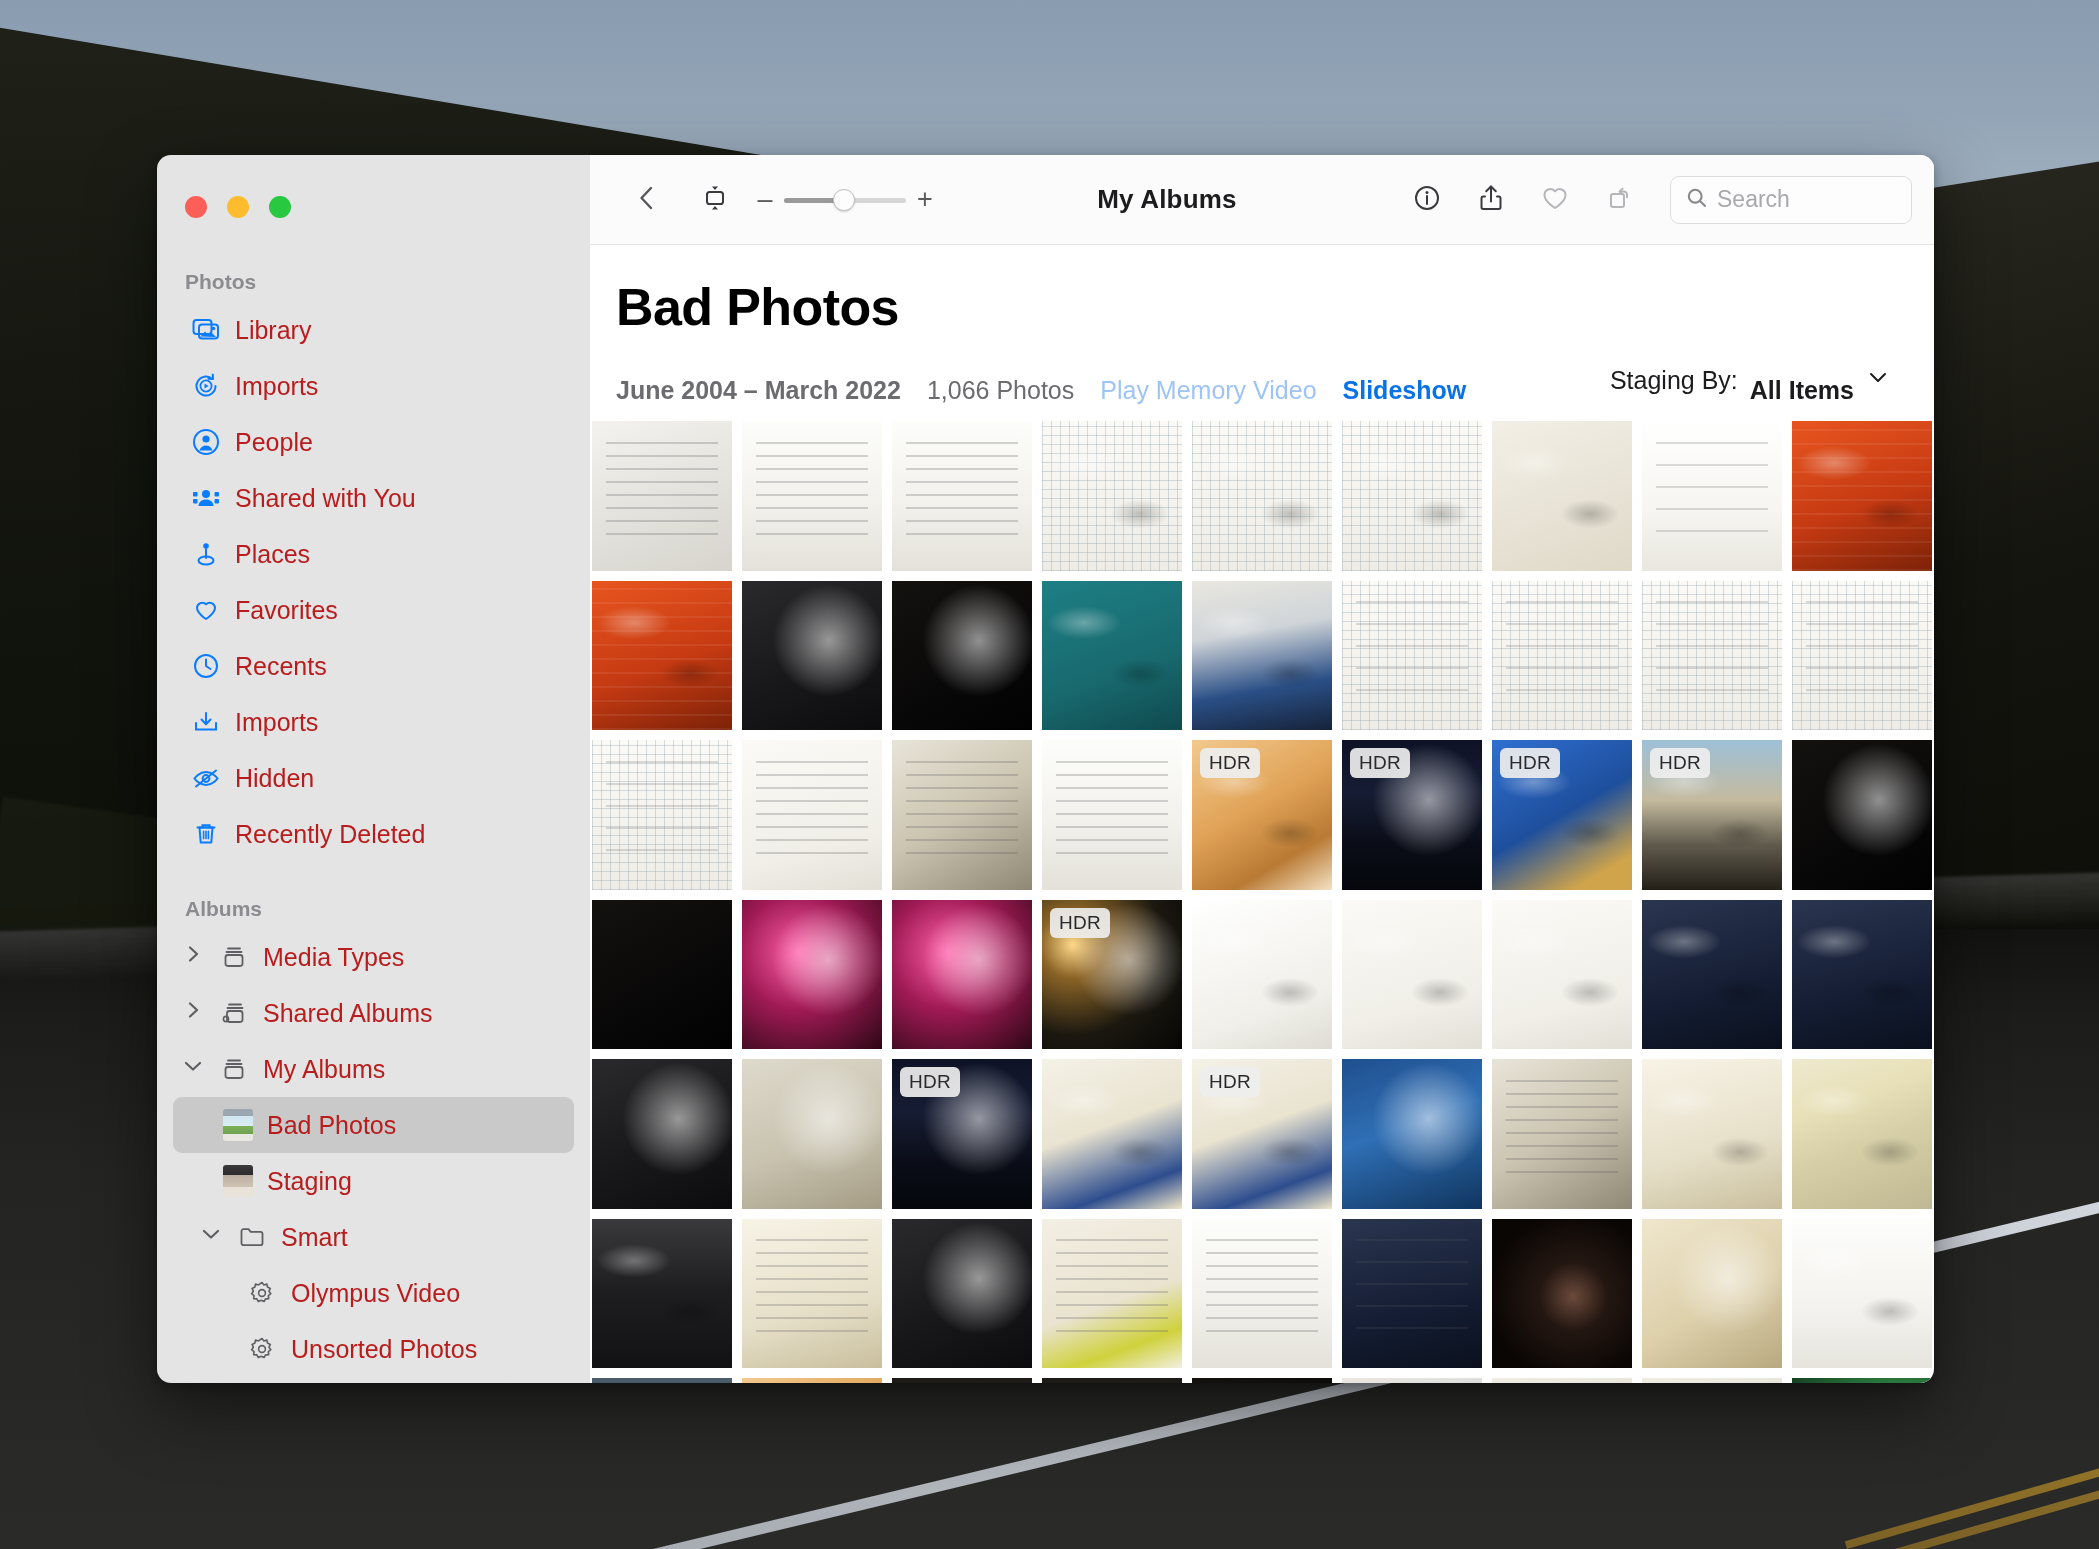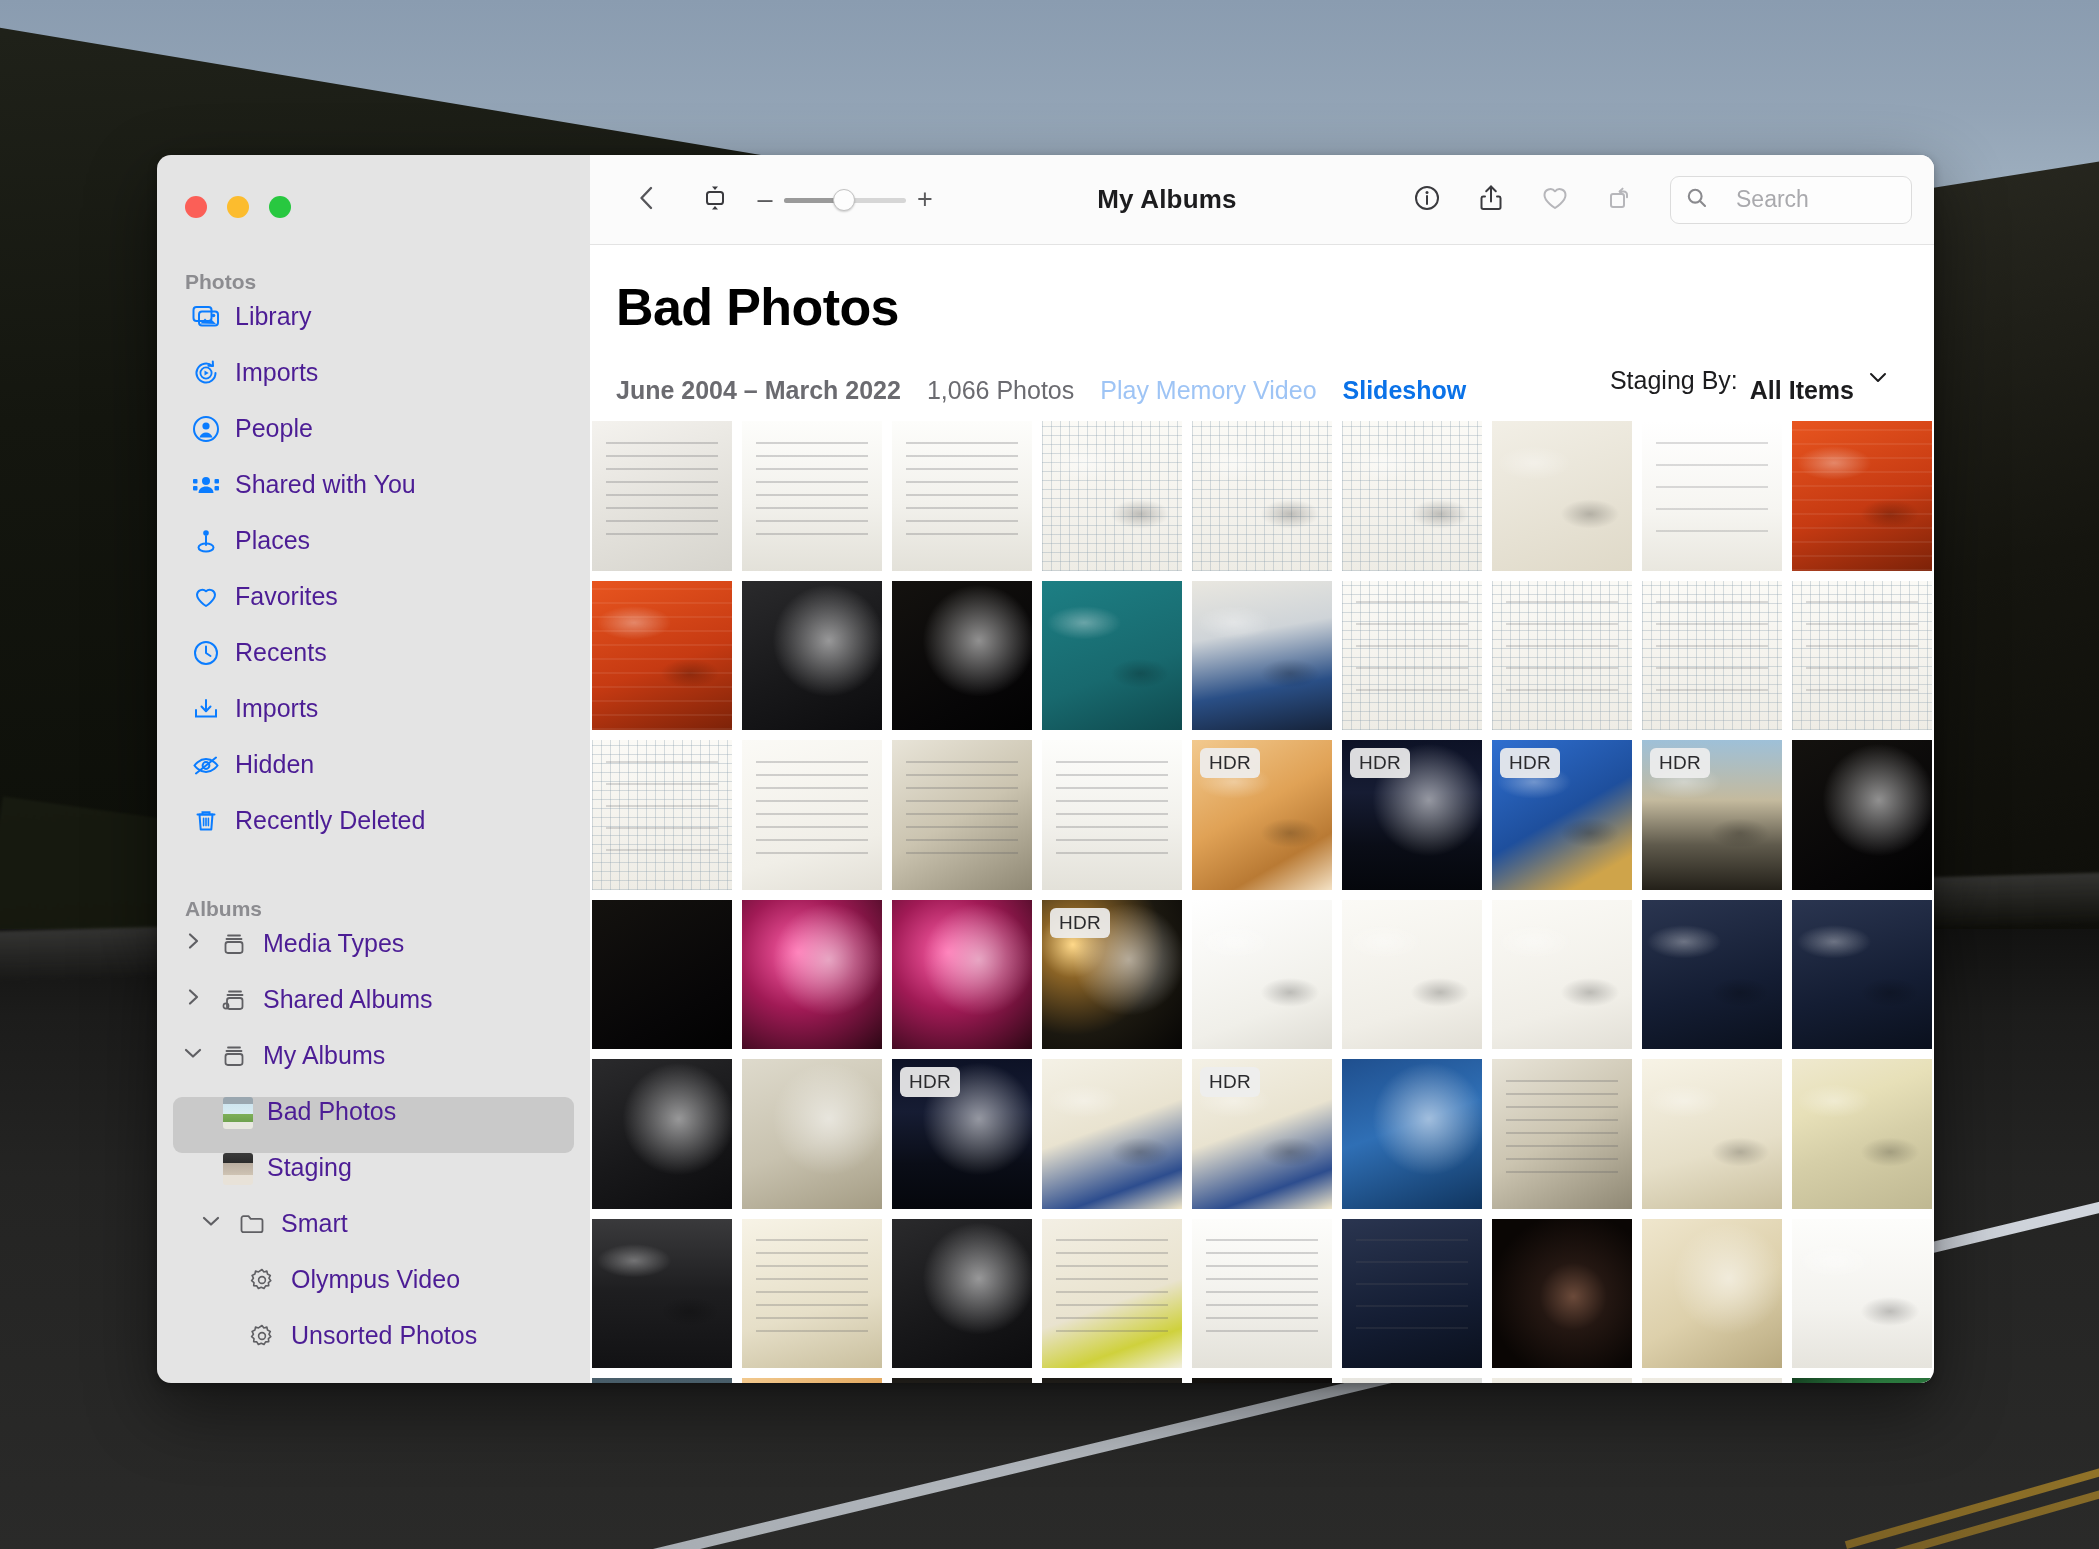--- a/index.html
+++ b/index.html
@@ -120,27 +120,27 @@
   .sb-section {
     font-size: 21px;
     font-weight: bold;
     color: #8c8c90;
     padding: 0 0 8px 28px;
   }
   #sec-photos { margin-top: 52px; }
   #sec-albums { margin-top: 35px; }
 
   .sb-item {
-    display: flex; align-items: flex-start;
+    display: flex; align-items: center;
     height: 56px;
     margin: 0 16px;
     padding-left: 18px;
     border-radius: 9px;
     font-size: 25px;
-    color: #4c1d95;
+    color: #b91c1c;
     gap: 14px;
   }
   .sb-item.selected { background: #c9c9c9; }
   .sb-ico { width: 30px; height: 30px; flex: 0 0 30px; display: block; }
   .sb-label { white-space: nowrap; }
 
   .sb-item.lvl1 { padding-left: 8px; }
   .sb-item.lvl2 { padding-left: 50px; }
   .sb-item.lvl3 { padding-left: 74px; }
 
@@ -209,21 +209,21 @@
     flex: 1 1 auto;
     text-align: center;
     font-size: 26px; font-weight: bold; color: #1c1c1e;
     letter-spacing: .2px;
   }
   #tb-right { display: flex; align-items: center; gap: 10px; }
   #search-box {
     width: 242px; height: 48px;
     border: 1px solid #dcdcdc; border-radius: 9px;
     background: #fdfdfd;
-    display: flex; align-items: center; gap: 27px;
+    display: flex; align-items: center; gap: 8px;
     padding: 0 14px;
     margin-left: 14px;
   }
   #search-input {
     border: none; outline: none; background: transparent;
     font-size: 23px; color: #1c1c1e;
     font-family: "Liberation Sans", sans-serif;
     width: 100%;
   }
   #search-input::placeholder { color: #a9a9ad; }

